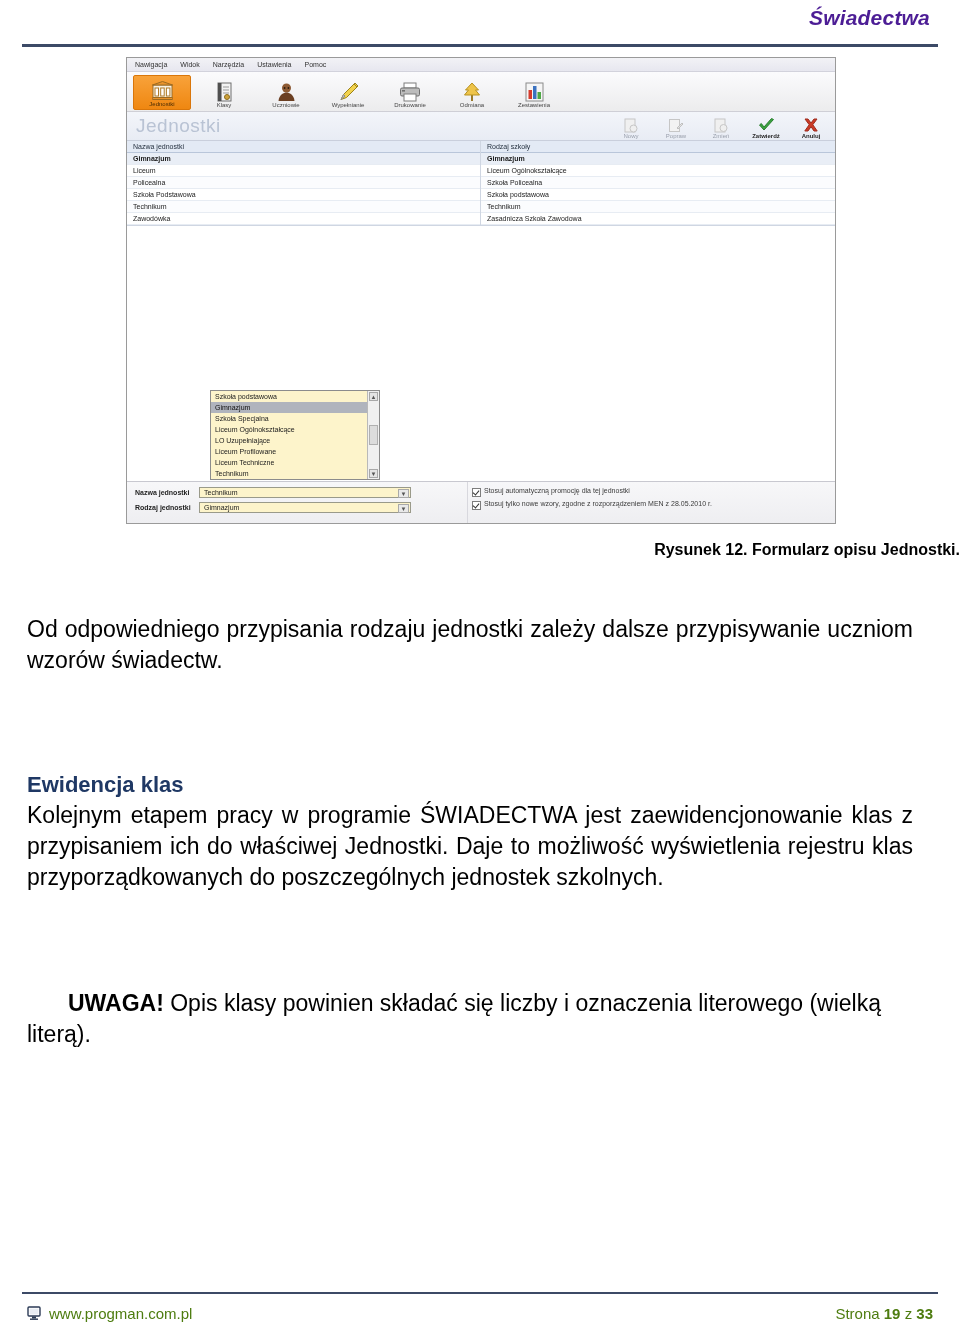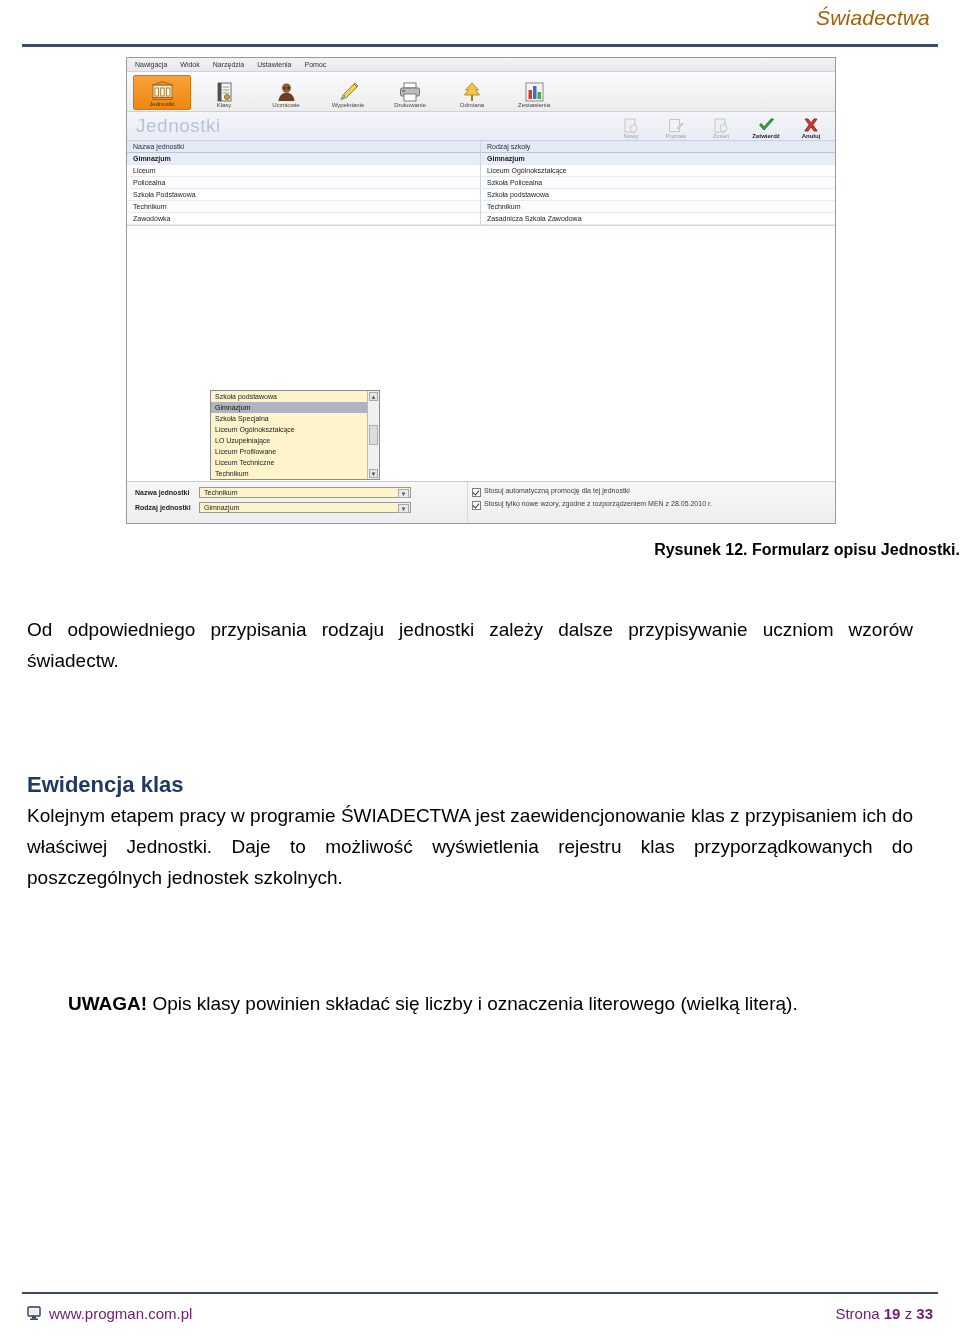--- a/index.html
+++ b/index.html
@@ -20,24 +20,24 @@
   .page-header {
     position: absolute;
     left: 0; right: 0; top: 0;
     height: 50px;
   }
   .page-header .title {
     position: absolute;
     right: 30px;
     top: 6px;
     font-size: 21px;
-    font-weight: normal;
+    font-weight: bold;
     font-style: italic;
     letter-spacing: 0.2px;
-    color: #a16207;
+    color: #4c1d95;
   }
   .header-rule {
     position: absolute;
     left: 22px;
     right: 22px;
     top: 44px;
     height: 3px;
     background: #3c4a66;
   }
 
@@ -319,21 +319,21 @@
     text-align: right;
     font-size: 16px;
     font-weight: bold;
   }
 
   
   .body-block {
     position: absolute;
     left: 27px;
     width: 886px;
-    font-size: 19px;
+    font-size: 23px;
     line-height: 31px;
     text-align: justify;
   }
   .p1 { top: 614px; }
   .heading {
     position: absolute;
     left: 27px;
     top: 772px;
     font-size: 22px;
     font-weight: bold;
@@ -351,21 +351,21 @@
     height: 2px;
     background: #3c4a66;
   }
   .footer {
     position: absolute;
     left: 27px; right: 27px;
     top: 1305px;
     display: flex;
     justify-content: space-between;
     font-size: 15px;
-    color: #701a75;
+    color: #4d7c0f;
   }
   .footer-left { display: flex; align-items: center; gap: 8px; }
   .monitor-ico { display: inline-flex; }
   .footer-right b { font-weight: bold; }
 </style>
 </head>
 <body>
 
 <div class="page-header">
   <div class="title">Świadectwa</div>

